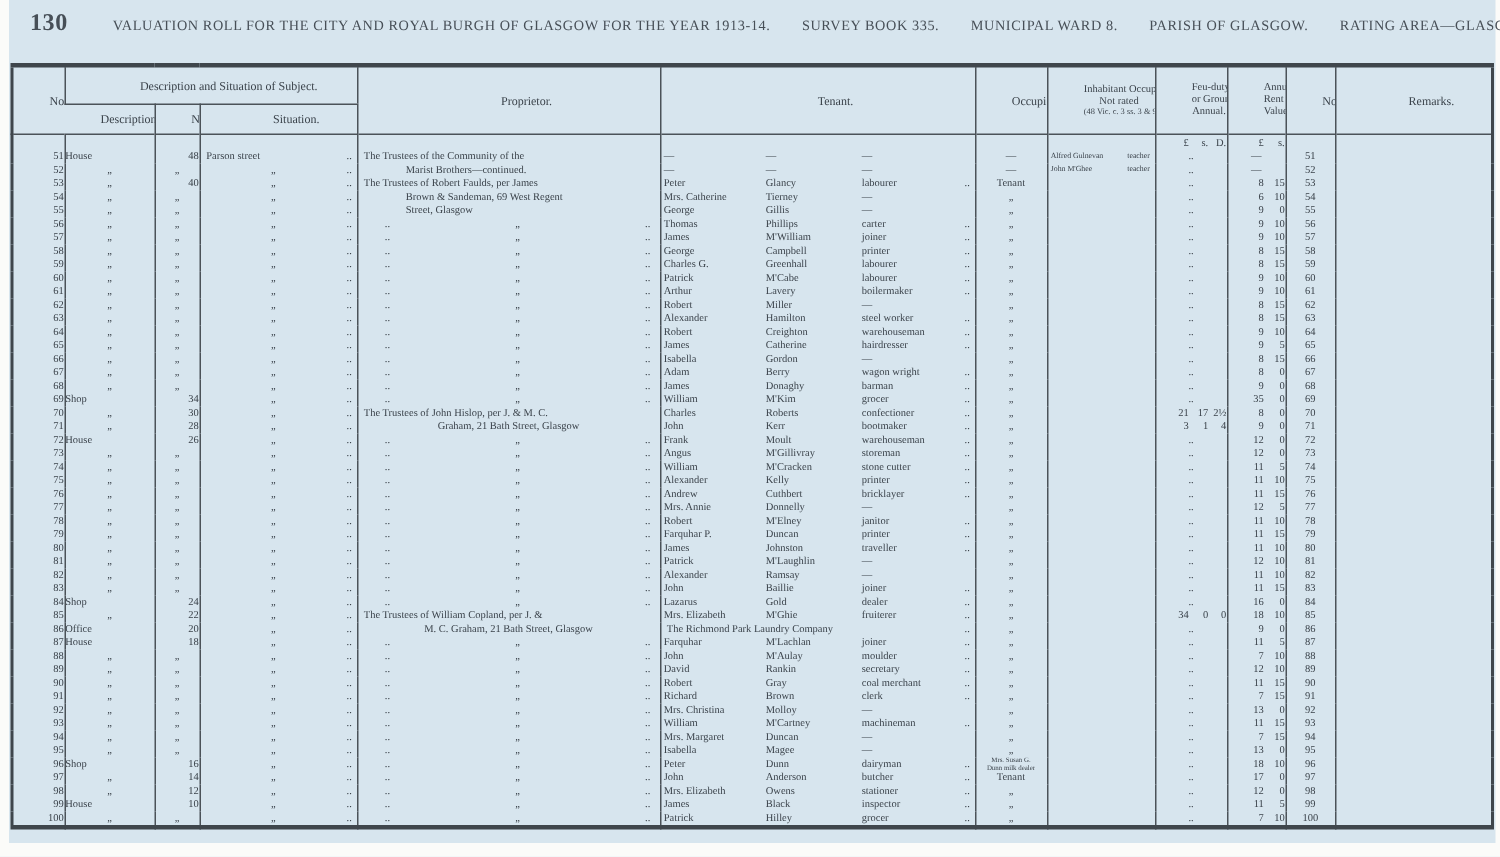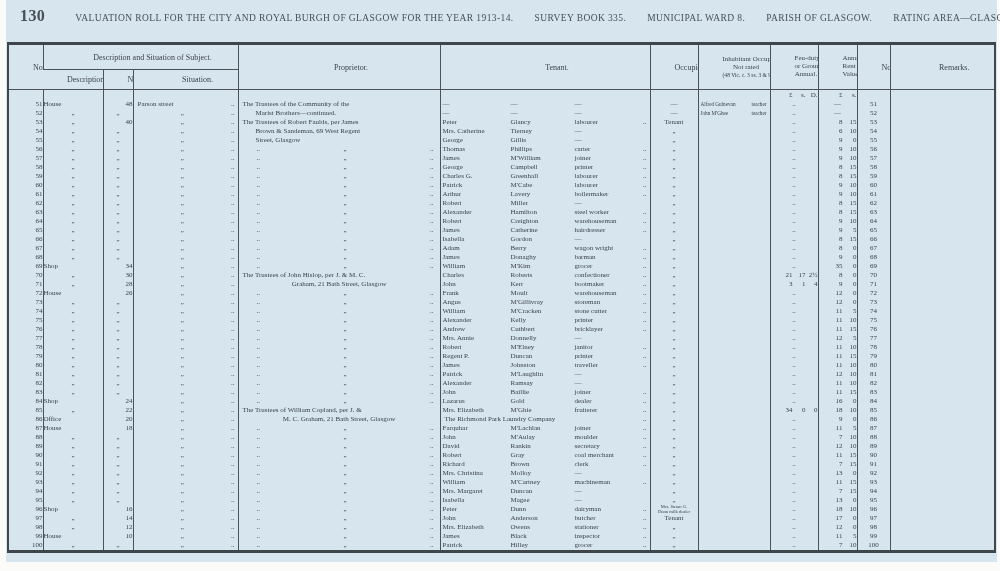--- a/index.html
+++ b/index.html
@@ -25,21 +25,21 @@
   tbody td{line-height:9px;height:9px;}
   .rnum{text-align:right;padding-right:4px;}
   .cnum{text-align:center;}
   .dit{text-align:center;}
   .lpad{padding-left:4px;}
   .flex{display:flex;align-items:baseline;}
   .flex1{flex:1;}
   .ctr{text-align:center;}
   .dots{padding-right:3px;color:#3b434b;}
   .prop-l{padding-left:4px;}
-  .prop-i{padding-left:17px;}
+  .prop-i{padding-left:32px;}
   .pd-left{margin-left:18px;}
   .pd-right{margin-right:6px;}
   .tf{display:inline-block;width:68px;padding-left:2px;}
   .tsn{display:inline-block;width:64px;}
   .num{display:inline-block;text-align:right;}
   .w18{width:18px;} .w14{width:14px;} .w13{width:13px;} .w12{width:12px;}
   .feu-pad{padding-right:2px;text-align:right;font-family:Liberation Serif, serif;}
   .rent-pad{padding-right:3px;text-align:right;}
   .small2{font-size:4.6px;line-height:4.6px;display:block;text-align:center;}
   .ih-name{font-size:5.2px;padding-left:2px;}
@@ -1004,21 +1004,21 @@
           </td>
           <td>
             <div class="flex">
               <span class="pd-left">..</span>
               <span class="flex1 ctr">„</span>
               <span class="pd-right">..</span>
             </div>
           </td>
           <td>
             <div class="flex">
-              <span class="tf">Regent P.</span>
+              <span class="tf">Farquhar P.</span>
               <span class="tsn">Duncan</span>
               <span class="flex1">printer</span>
               <span class="dots">..</span>
             </div>
           </td>
           <td class="ctr">„</td>
           <td></td>
           <td class="ctr">..</td>
           <td class="rent-pad"><span class="num w18">11</span><span class="num w14">15</span></td>
           <td class="cnum">79</td>

